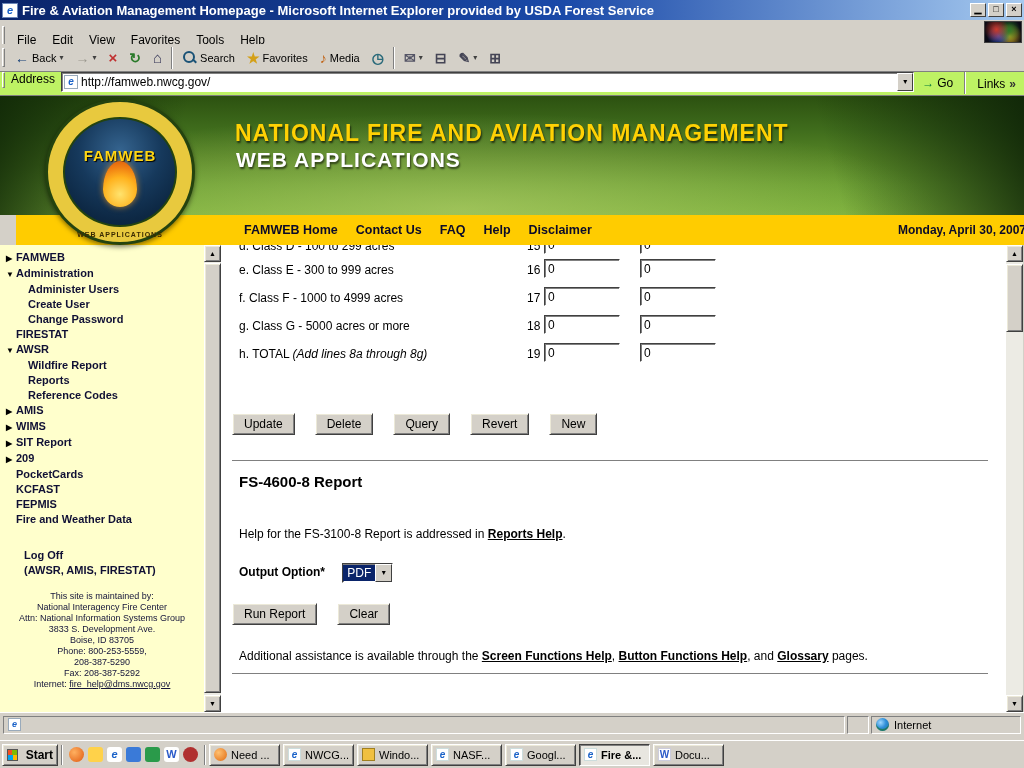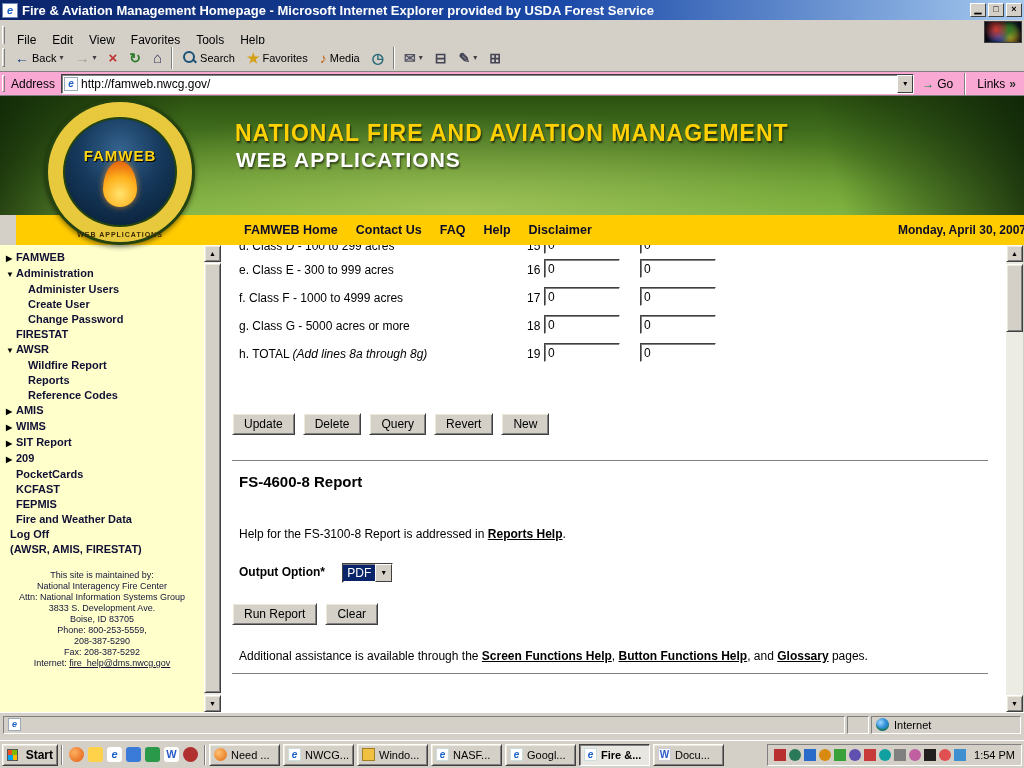--- a/index.html
+++ b/index.html
@@ -33,21 +33,21 @@
   .tsep { width:2px; height:22px; border-left:1px solid #808080; border-right:1px solid #fff; margin:0 3px; }
   .back-i { color:#0e3a75; } .fwd-i { color:#9a978e; } .stop-i { color:#c03030; font-size:15px; }
   .refresh-i { color:#2a7a2a; } .home-i { color:#333355; font-size:15px; }
   .fav-i { color:#d4a017; } .media-i { color:#c06010; } .hist-i { color:#2a6a7a; }
   .mail-i { color:#556; } .print-i, .edit-i, .discuss-i { color:#445; }
   .search-i { position:relative; width:15px; height:15px; }
   .search-i::before { content:''; position:absolute; left:1px; top:1px; width:8px; height:8px; border:2px solid #1a5276; border-radius:50%; }
   .search-i::after { content:''; position:absolute; left:10px; top:10px; width:5px; height:2px; background:#1a5276; transform:rotate(45deg); }
 
   
-  .addressbar { position:absolute; left:0; top:72px; width:1024px; height:24px; background:#f9a8d4; border-bottom:1px solid #808080; display:flex; align-items:center; }
+  .addressbar { position:absolute; left:0; top:72px; width:1024px; height:24px; background:#bef264; border-bottom:1px solid #808080; display:flex; }
   .addr-label { font-size:12px; color:#000; margin:0 6px 0 2px; }
   .addr-field { flex:1; height:20px; background:#fff; border:1px solid; border-color:#404040 #fff #fff #404040; box-shadow:inset 1px 1px 0 #808080; display:flex; align-items:center; padding-left:2px; }
   .addr-ico { width:14px; height:14px; border:1px solid #9ab; background:#fff; font-size:10px; font-weight:bold; font-style:italic; color:#1a62c8; text-align:center; line-height:12px; margin-right:3px; }
   .addr-url { flex:1; font-size:12px; color:#000; }
   .addr-dd { width:16px; height:18px; background:#d4d0c8; border:1px solid; border-color:#fff #404040 #404040 #fff; font-size:8px; text-align:center; line-height:16px; }
   .go-btn { display:flex; align-items:center; gap:3px; font-size:12px; padding:0 8px; height:22px; }
   .go-ico { color:#067a3c; font-weight:bold; }
   .links-btn { display:flex; align-items:center; gap:4px; font-size:12px; padding:0 8px; }
   .chev { color:#333; font-weight:bold; }
 
@@ -76,36 +76,36 @@
   .navbar { position:absolute; left:16px; top:215px; width:1024px; height:30px; background:#ffcc00; display:flex; align-items:center; padding-left:228px; gap:18px; }
   .nav-item { font-size:12.5px; font-weight:bold; color:#0b0b2a; white-space:nowrap; }
   .nav-date { position:absolute; right:14px; font-size:12px; font-weight:bold; color:#0b0b2a; }
 
   
   .sidebar { position:absolute; left:0; top:245px; width:204px; height:467px; background:#ffffcc; overflow:hidden; padding-top:5px; }
   .sb-item { display:flex; align-items:baseline; line-height:15px; font-size:11px; font-weight:bold; color:#101035; }
   .sb-arrow { font-size:8px; width:8px; margin-left:6px; margin-right:2px; color:#000; }
   .lvl0n { padding-left:16px; }
   .lvl1 { padding-left:28px; }
-  .sb-logoff { padding-left:10px; font-size:11px; font-weight:bold; color:#101035; line-height:15px; }
+  .sb-logoff { margin-top:21px; padding-left:24px; font-size:11px; font-weight:bold; color:#101035; line-height:15px; }
   .sb-footer { margin-top:13px; text-align:center; font-size:9px; line-height:11px; color:#14143a; }
   .sb-footer a { color:#14143a; text-decoration:underline; }
 
   .vscroll { position:absolute; top:245px; width:17px; height:467px; background:#ecebe4; }
   .scr-btn { position:absolute; left:0; width:17px; height:17px; background:#d4d0c8; border:1px solid; border-color:#fff #404040 #404040 #fff; box-shadow:inset 1px 1px 0 #ece9d8, inset -1px -1px 0 #808080; font-size:7px; text-align:center; line-height:15px; color:#000; }
   .scr-btn.up { top:0; } .scr-btn.down { bottom:0; }
   .scr-thumb { position:absolute; left:0; width:17px; background:#d4d0c8; border:1px solid; border-color:#fff #404040 #404040 #fff; box-shadow:inset 1px 1px 0 #ece9d8, inset -1px -1px 0 #808080; }
 
   .main { position:absolute; left:221px; top:245px; width:785px; height:467px; background:#fff; overflow:hidden; font-size:12px; color:#000; }
   .frow { position:absolute; left:18px; right:30px; height:22px; }
   .frow-label { position:absolute; left:0; top:4px; white-space:nowrap; }
   .frow-line { position:absolute; left:288px; top:4px; }
   .frow-in { position:absolute; top:0; width:76px; height:19px; font-family:"Liberation Sans",sans-serif; font-size:12px; padding:1px 3px; background:#fff; border:1px solid; border-color:#404040 #fff #fff #404040; box-shadow:inset 1px 1px 0 #808080; }
   .in1 { left:305px; } .in2 { left:401px; }
-  .btnrow { position:absolute; left:11px; display:flex; gap:8px; }
+  .btnrow { position:absolute; left:11px; display:flex; gap:20px; }
   .wbtn97 { font-family:"Liberation Sans",sans-serif; font-size:12px; color:#000; padding:3px 11px; background:#d4d0c8; border:1px solid; border-color:#fff #404040 #404040 #fff; box-shadow:inset 1px 1px 0 #ece9d8, inset -1px -1px 0 #808080; }
   .rule { position:absolute; left:11px; right:18px; height:2px; border-top:1px solid #808080; border-bottom:1px solid #fff; }
   .report-heading { position:absolute; left:18px; font-size:15px; font-weight:bold; }
   .bodyline { position:absolute; left:18px; white-space:nowrap; }
   .blink { font-weight:bold; text-decoration:underline; color:#000; cursor:pointer; }
   .out-label { font-weight:bold; }
   .fakesel { display:inline-flex; align-items:center; margin-left:14px; height:20px; background:#fff; border:1px solid; border-color:#404040 #fff #fff #404040; box-shadow:inset 1px 1px 0 #808080; vertical-align:middle; }
   .sel-text { background:#0a246a; color:#fff; padding:1px 4px; font-size:12px; min-width:30px;text-align:center; }
   .sel-btn { width:17px; height:18px; background:#d4d0c8; border:1px solid; border-color:#fff #404040 #404040 #fff; font-size:8px; text-align:center; line-height:16px; }
 
@@ -484,31 +484,15 @@
       </div>
       <div class="taskbtn active">
         <span class="tk-ico ico-ie"><span>e</span></span>
         <span class="tk-label">Fire &amp;...</span>
       </div>
       <div class="taskbtn">
         <span class="tk-ico ico-word"><span>W</span></span>
         <span class="tk-label">Docu...</span>
       </div>
     </div>
-    <div class="tray">
-      <span class="tray-ic"></span>
-      <span class="tray-ic"></span>
-      <span class="tray-ic"></span>
-      <span class="tray-ic"></span>
-      <span class="tray-ic"></span>
-      <span class="tray-ic"></span>
-      <span class="tray-ic"></span>
-      <span class="tray-ic"></span>
-      <span class="tray-ic"></span>
-      <span class="tray-ic"></span>
-      <span class="tray-ic"></span>
-      <span class="tray-ic"></span>
-      <span class="tray-ic"></span>
-      <span class="clock">1:54 PM</span>
-    </div>
   </div>
 
 </div>
 
 </body></html>

